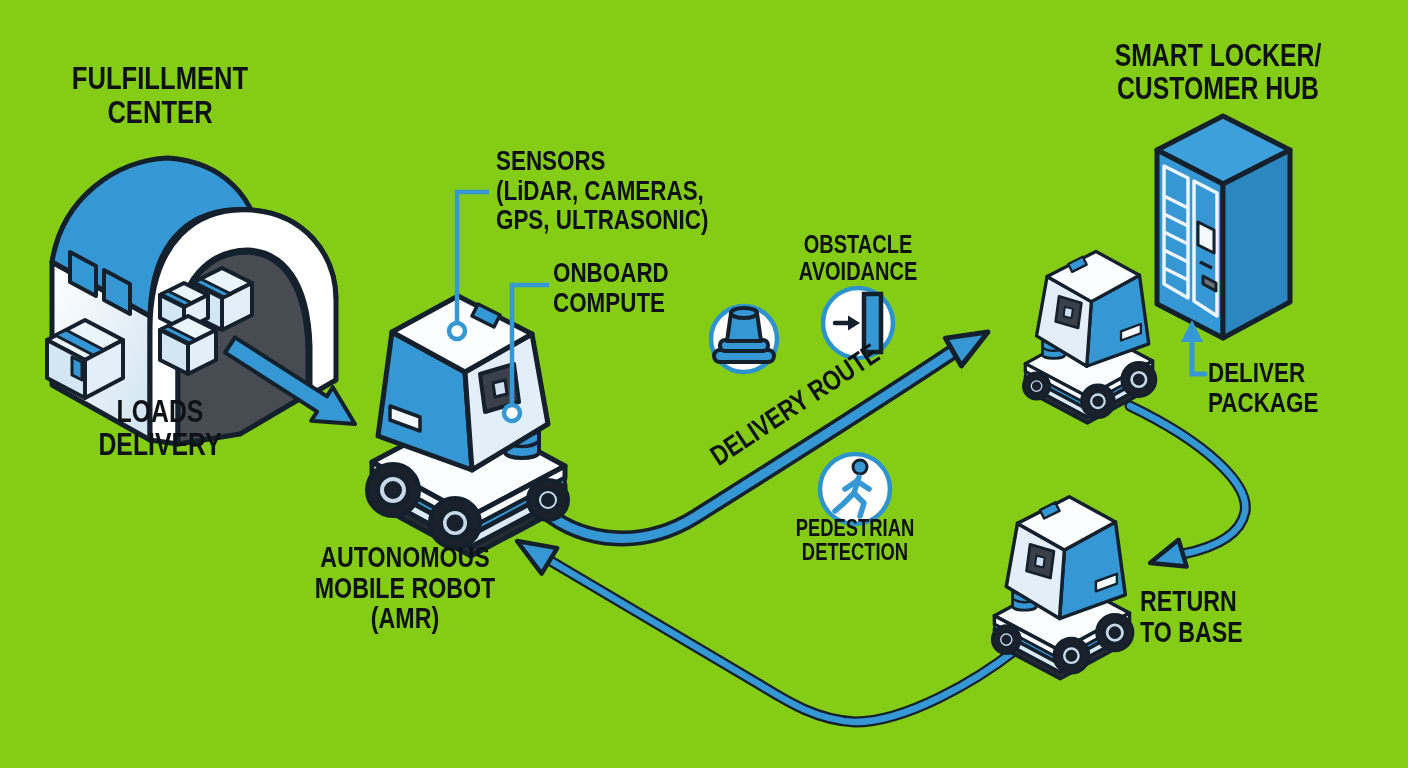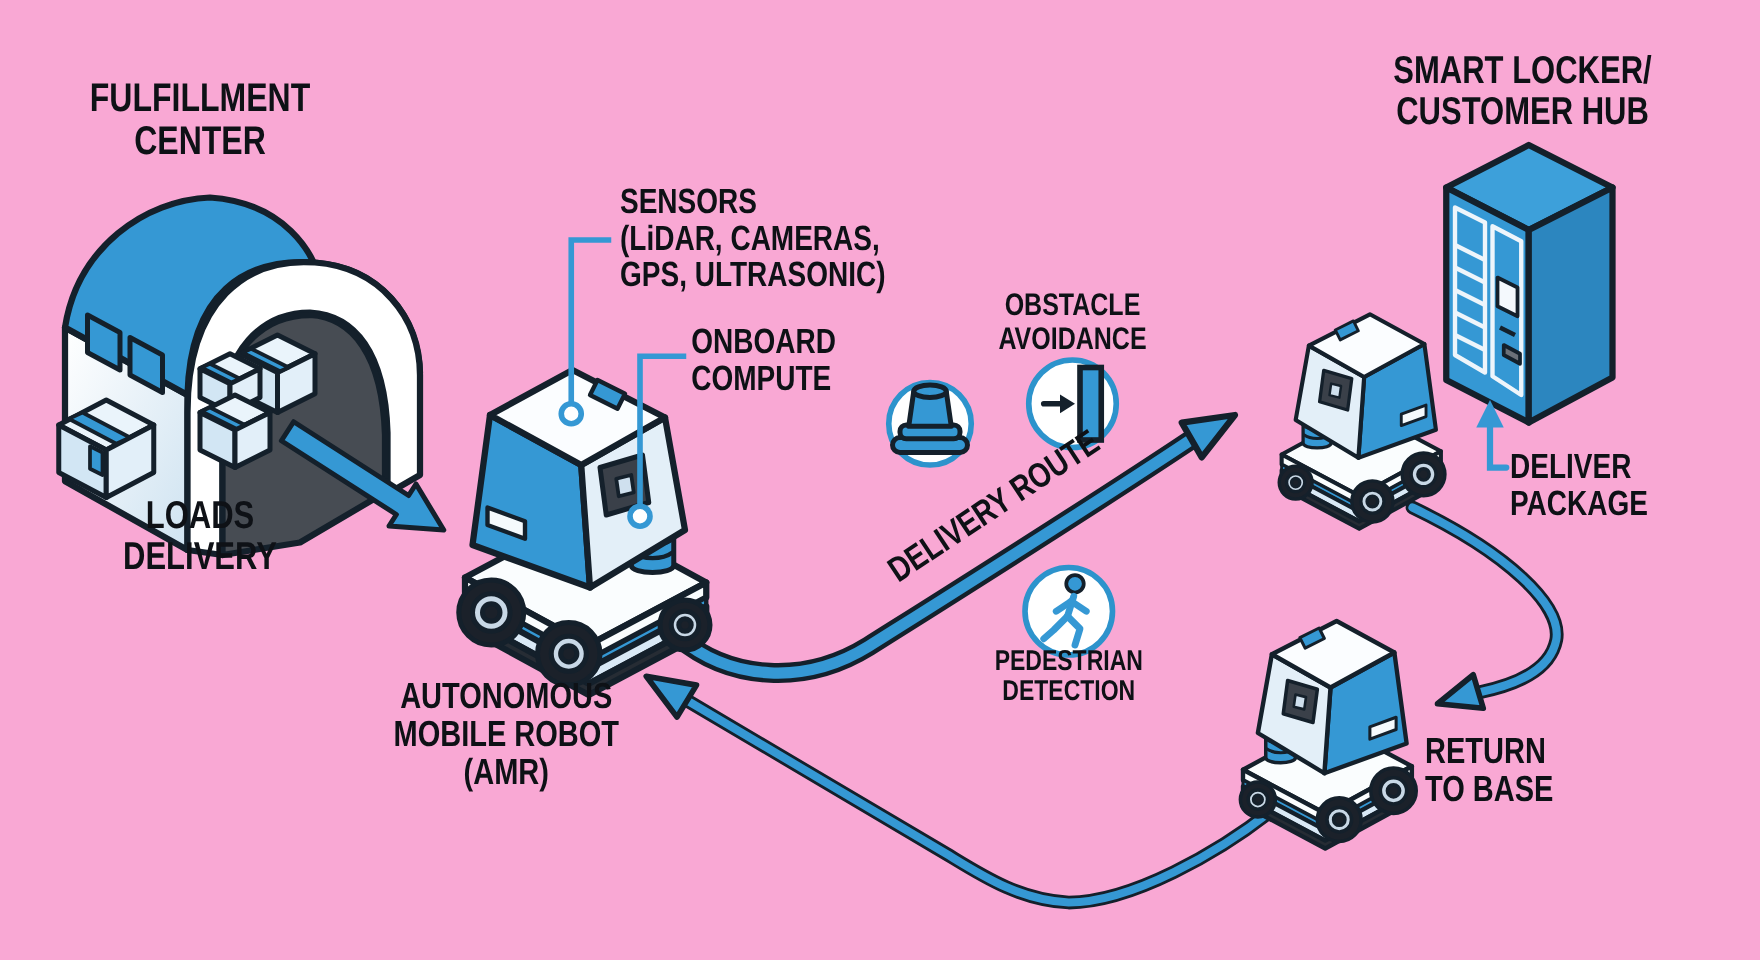--- a/index.html
+++ b/index.html
@@ -1,17 +1,17 @@
 <!DOCTYPE html>
 <html><head>
 <meta charset="utf-8">
 <style>
   html,body { margin:0; padding:0; background:#ffffff; }
   #stage {
-    position:relative; width:1408px; height:768px; background:#f9a8d4;
+    position:relative; width:1408px; height:768px; background:#84cc16;
     overflow:hidden; font-family:"Liberation Sans","DejaVu Sans",sans-serif;
   }
   #stage svg { position:absolute; left:0; top:0; }
   .lbl {
     position:absolute; font-weight:bold; color:#0e1116;
     white-space:pre-line; line-height:1.06; letter-spacing:0px;
   }
   .lbl.center { text-align:center; transform:scaleX(0.8); transform-origin:center top; }
   .lbl.left   { text-align:left;   transform:scaleX(0.8); transform-origin:left top; }
   .lbl-fulfillment { left:10px;  top:62px;  width:300px; font-size:32px; }

